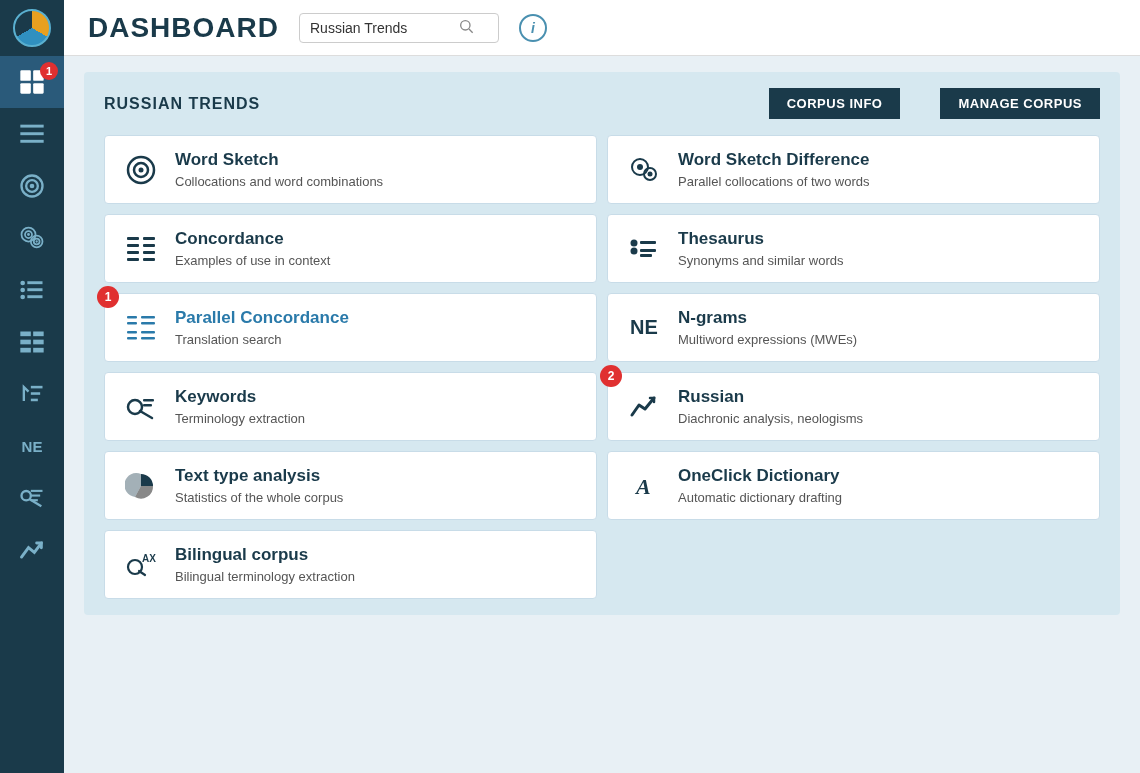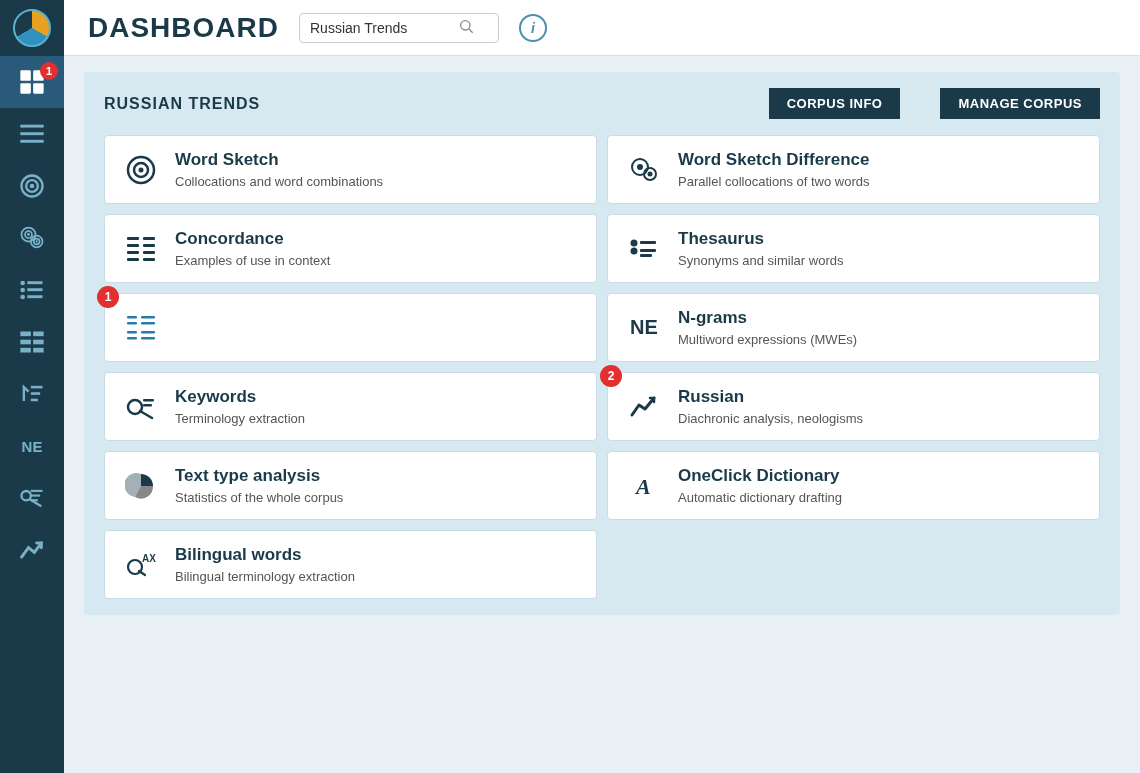--- a/index.html
+++ b/index.html
@@ -440,20 +440,24 @@
               <rect x="2" y="4" width="10" height="2.5" rx="1" fill="#2a7aaa"></rect>
               <rect x="16" y="4" width="14" height="2.5" rx="1" fill="#2a7aaa"></rect>
               <rect x="2" y="10" width="10" height="2.5" rx="1" fill="#2a7aaa"></rect>
               <rect x="16" y="10" width="14" height="2.5" rx="1" fill="#2a7aaa"></rect>
               <rect x="2" y="19" width="10" height="2.5" rx="1" fill="#2a7aaa"></rect>
               <rect x="16" y="19" width="14" height="2.5" rx="1" fill="#2a7aaa"></rect>
               <rect x="2" y="25" width="10" height="2.5" rx="1" fill="#2a7aaa"></rect>
               <rect x="16" y="25" width="14" height="2.5" rx="1" fill="#2a7aaa"></rect>
             </svg>
           </div>
+          <div class="tool-text">
+            <span class="tool-name">Parallel Concordance</span>
+            <span class="tool-desc">Translation search</span>
+          </div>
         </div>
 
 
         <div class="tool-card">
           <div class="tool-icon">
             <span style="font-size:20px;font-weight:bold;color:#1a3a4a;">NE</span>
           </div>
           <div class="tool-text">
             <span class="tool-name dark">N-grams</span>
             <span class="tool-desc">Multiword expressions (MWEs)</span>
@@ -517,21 +521,21 @@
 
         <div class="tool-card">
           <div class="tool-icon">
             <svg viewBox="0 0 32 32">
               <circle cx="10" cy="18" r="7" fill="none" stroke="#1a3a4a" stroke-width="2.2"></circle>
               <line x1="14" y1="22" x2="20" y2="26" stroke="#1a3a4a" stroke-width="2.2" stroke-linecap="round"></line>
               <text x="17" y="13" font-size="10" font-weight="bold" fill="#1a3a4a" font-family="Arial">AX</text>
             </svg>
           </div>
           <div class="tool-text">
-            <span class="tool-name dark">Bilingual words</span>
+            <span class="tool-name dark">Bilingual corpus</span>
             <span class="tool-desc">Bilingual terminology extraction</span>
           </div>
         </div>
 
       </div>
     </div>
   </div>
 </div>
 
 </body></html>

